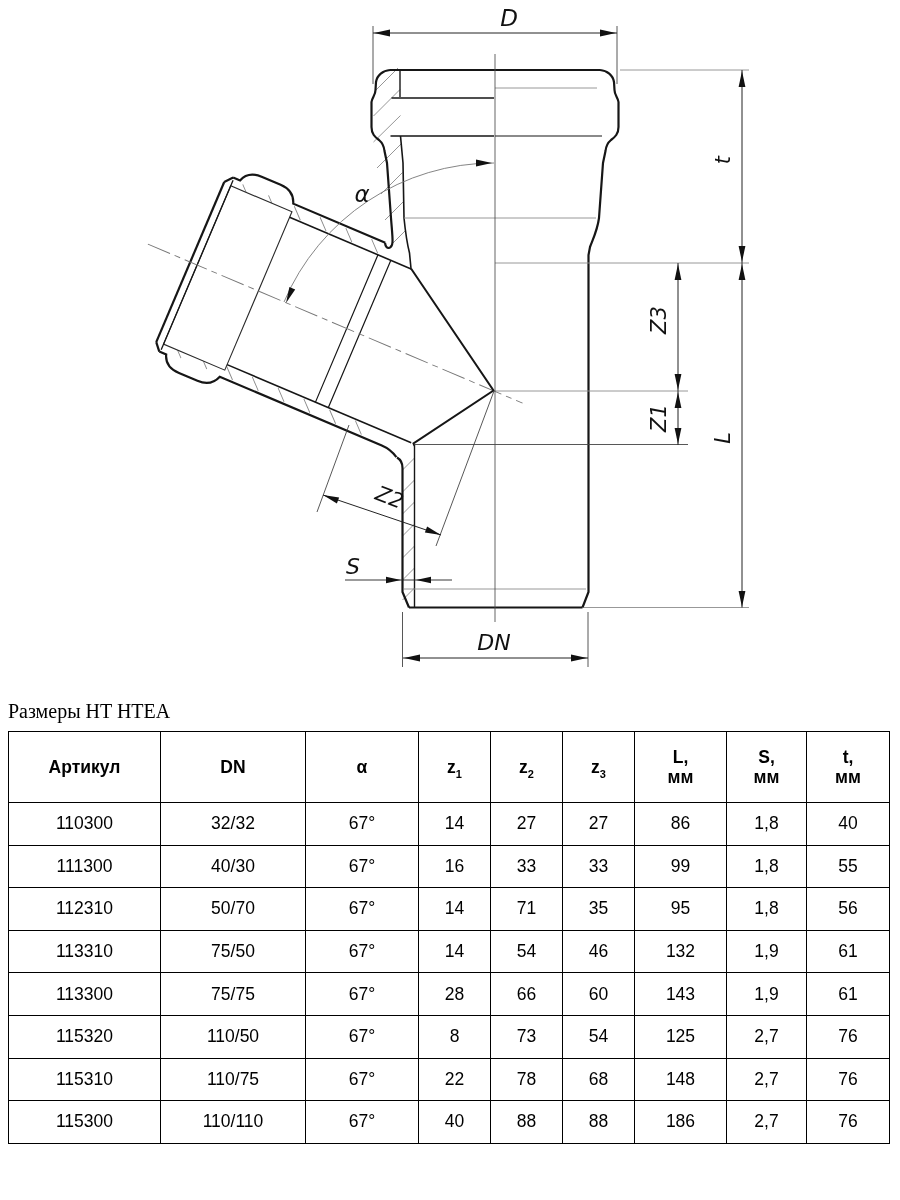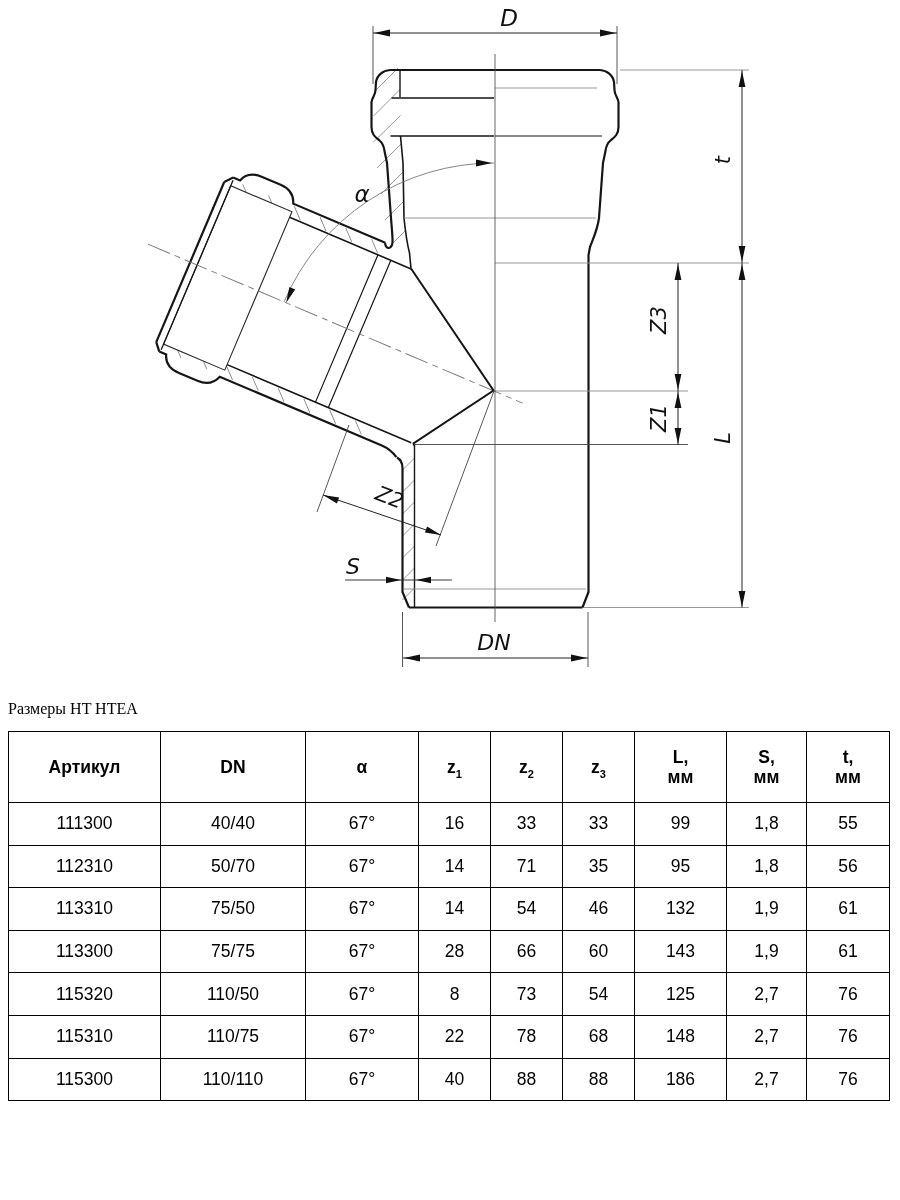--- a/index.html
+++ b/index.html
@@ -1,21 +1,21 @@
 <!DOCTYPE html>
 <html><head>
 <meta charset="utf-8">
 <style>
   html,body{margin:0;padding:0;background:#fff;}
   .page{position:relative;width:900px;height:1200px;background:#fff;overflow:hidden;
         font-family:"Liberation Sans",sans-serif;}
   .drawing-wrap{position:absolute;left:0;top:0;width:900px;height:695px;}
   svg text{font-family:"DejaVu Sans",sans-serif;font-style:italic;fill:#111;}
   .title{position:absolute;left:8px;top:700px;font-family:"Liberation Serif",serif;
-         font-size:16px;color:#000;}
+         font-size:20px;color:#000;}
   table.sizes{position:absolute;left:8px;top:731px;width:882px;border-collapse:collapse;
         table-layout:fixed;background:#fff;padding-left:32px;}
   table.sizes th,table.sizes td{border:1.4px solid #000;text-align:center;vertical-align:middle;
         color:#000;padding:0;overflow:hidden;}
   table.sizes th{height:70px;font-size:17.5px;font-weight:bold;line-height:1.15;}
   table.sizes td{height:41.6px;font-size:17.5px;font-weight:400;}
   table.sizes sub{font-size:11px;line-height:0;}
 </style>
 </head>
 <body>
@@ -159,22 +159,33 @@
           <th><span>z</span><sub>1</sub></th>
           <th><span>z</span><sub>2</sub></th>
           <th><span>z</span><sub>3</sub></th>
           <th><span>L,</span><br><span>мм</span></th>
           <th><span>S,</span><br><span>мм</span></th>
           <th><span>t,</span><br><span>мм</span></th>
         </tr>
     </thead>
     <tbody>
         <tr>
+          <td>110300</td>
+          <td>32/32</td>
+          <td>67°</td>
+          <td>14</td>
+          <td>27</td>
+          <td>27</td>
+          <td>86</td>
+          <td>1,8</td>
+          <td>40</td>
+        </tr>
+        <tr>
           <td>111300</td>
-          <td>40/40</td>
+          <td>40/30</td>
           <td>67°</td>
           <td>16</td>
           <td>33</td>
           <td>33</td>
           <td>99</td>
           <td>1,8</td>
           <td>55</td>
         </tr>
         <tr>
           <td>112310</td>

